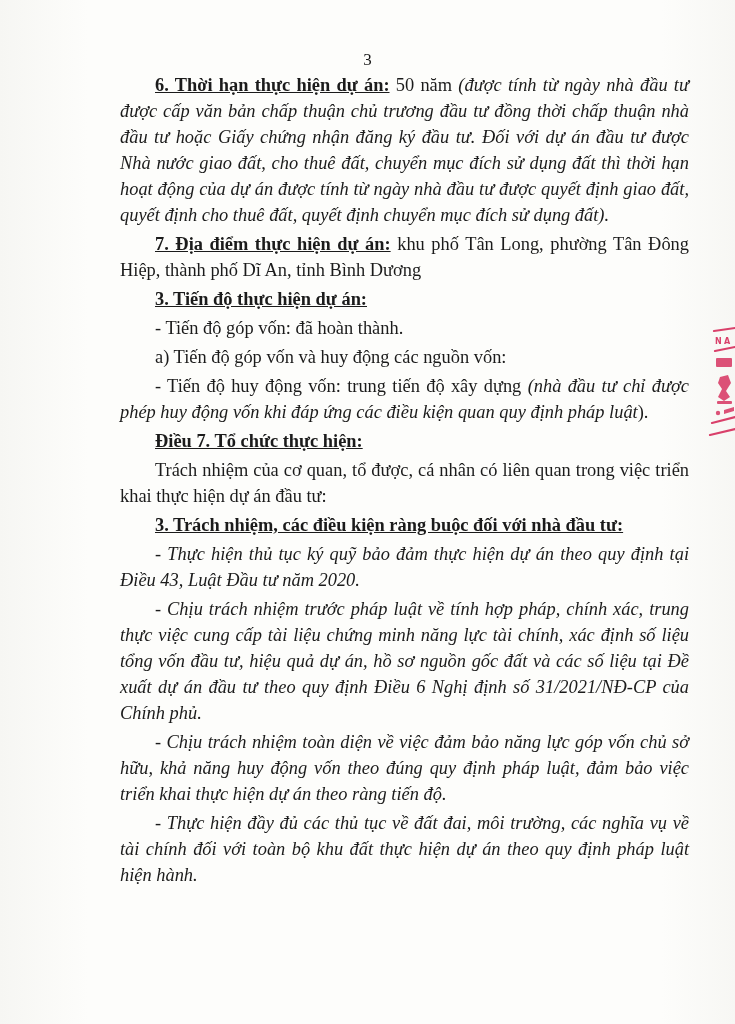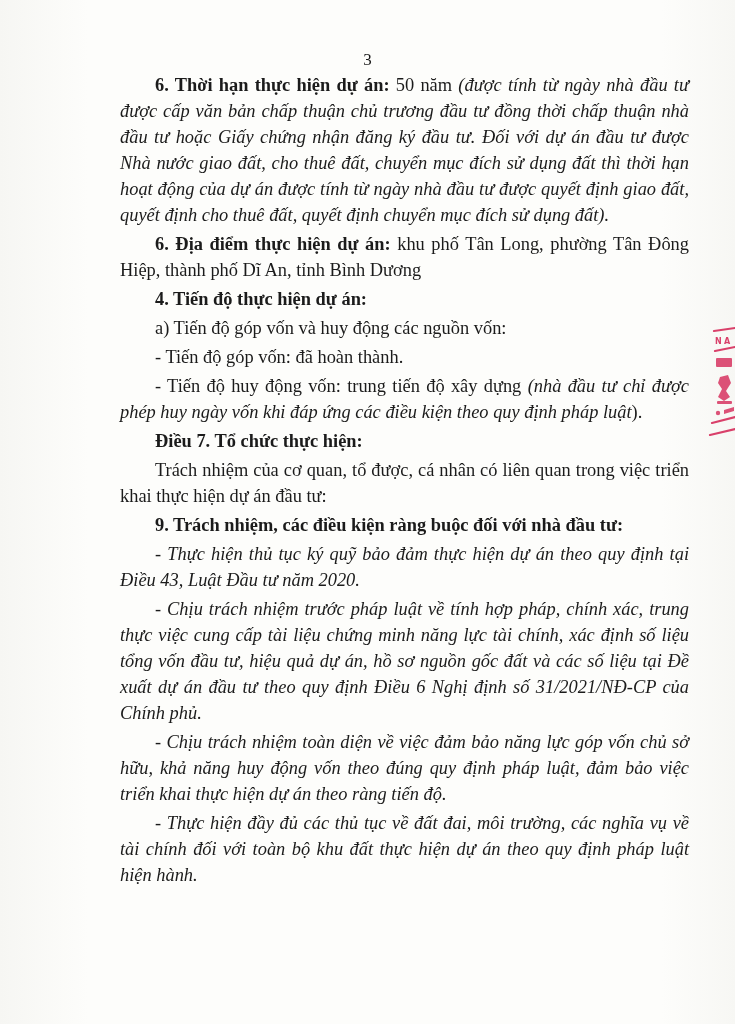--- a/index.html
+++ b/index.html
@@ -20,55 +20,55 @@
   }
   .content {
     position: absolute; left: 120px; top: 72px; width: 569px;
     font-size: 18.4px; line-height: 26px;
     text-align: justify;
   }
   .content p { margin: 0; }
   .ind { text-indent: 35px; }
   .ind2 { text-indent: 35px; font-style: italic; }
   .gap { margin-top: 3px !important; }
-  b { font-weight: bold; }
+  b { font-weight: bold; text-decoration: underline; }
   i { font-style: italic; }
   .stamp {
     position: absolute; left: 704px; top: 325px; width: 31px; height: 120px;
     overflow: hidden;
   }
   .stamp svg { display: block; }
 </style>
 </head>
 <body>
 
 <div class="page">
 
   <div class="page-number">3</div>
 
   <div class="content">
 
     <p class="ind"><b>6. Thời hạn thực hiện dự án:</b><span> 50 năm </span><i>(được tính từ ngày nhà đầu tư được cấp văn bản chấp thuận chủ trương đầu tư đồng thời chấp thuận nhà đầu tư hoặc Giấy chứng nhận đăng ký đầu tư. Đối với dự án đầu tư được Nhà nước giao đất, cho thuê đất, chuyển mục đích sử dụng đất thì thời hạn hoạt động của dự án được tính từ ngày nhà đầu tư được quyết định giao đất, quyết định cho thuê đất, quyết định chuyển mục đích sử dụng đất).</i></p>
 
-    <p class="ind gap"><b>6. Địa điểm thực hiện dự án:</b><span> khu phố Tân Long, phường Tân Đông Hiệp, thành phố Dĩ An, tỉnh Bình Dương</span></p>
+    <p class="ind gap"><b>7. Địa điểm thực hiện dự án:</b><span> khu phố Tân Long, phường Tân Đông Hiệp, thành phố Dĩ An, tỉnh Bình Dương</span></p>
 
-    <p class="ind gap"><b>4. Tiến độ thực hiện dự án:</b></p>
+    <p class="ind gap"><b>3. Tiến độ thực hiện dự án:</b></p>
+
+    <p class="ind gap">- Tiến độ góp vốn: đã hoàn thành.</p>
 
     <p class="ind gap">a) Tiến độ góp vốn và huy động các nguồn vốn:</p>
 
-    <p class="ind gap">- Tiến độ góp vốn: đã hoàn thành.</p>
-
-    <p class="ind gap"><span>- Tiến độ huy động vốn: trung tiến độ xây dựng </span><i>(nhà đầu tư chỉ được phép huy ngày vốn khi đáp ứng các điều kiện theo quy định pháp luật</i><span>).</span></p>
+    <p class="ind gap"><span>- Tiến độ huy động vốn: trung tiến độ xây dựng </span><i>(nhà đầu tư chỉ được phép huy động vốn khi đáp ứng các điều kiện quan quy định pháp luật</i><span>).</span></p>
 
 
     <p class="ind gap"><b>Điều 7. Tổ chức thực hiện:</b></p>
 
     <p class="ind gap">Trách nhiệm của cơ quan, tổ được, cá nhân có liên quan trong việc triển khai thực hiện dự án đầu tư:</p>
 
-    <p class="ind gap"><b>9. Trách nhiệm, các điều kiện ràng buộc đối với nhà đầu tư:</b></p>
+    <p class="ind gap"><b>3. Trách nhiệm, các điều kiện ràng buộc đối với nhà đầu tư:</b></p>
 
     <p class="ind2 gap">- Thực hiện thủ tục ký quỹ bảo đảm thực hiện dự án theo quy định tại Điều 43, Luật Đầu tư năm 2020.</p>
     <p class="ind2 gap">- Chịu trách nhiệm trước pháp luật về tính hợp pháp, chính xác, trung thực việc cung cấp tài liệu chứng minh năng lực tài chính, xác định số liệu tổng vốn đầu tư, hiệu quả dự án, hồ sơ nguồn gốc đất và các số liệu tại Đề xuất dự án đầu tư theo quy định Điều 6 Nghị định số 31/2021/NĐ-CP của Chính phủ.</p>
     <p class="ind2 gap">- Chịu trách nhiệm toàn diện về việc đảm bảo năng lực góp vốn chủ sở hữu, khả năng huy động vốn theo đúng quy định pháp luật, đảm bảo việc triển khai thực hiện dự án theo ràng tiến độ.</p>
     <p class="ind2 gap">- Thực hiện đầy đủ các thủ tục về đất đai, môi trường, các nghĩa vụ về tài chính đối với toàn bộ khu đất thực hiện dự án theo quy định pháp luật hiện hành.</p>
 
   </div>
 
   <div class="stamp">
     <svg width="31" height="120" viewBox="0 0 31 120">

